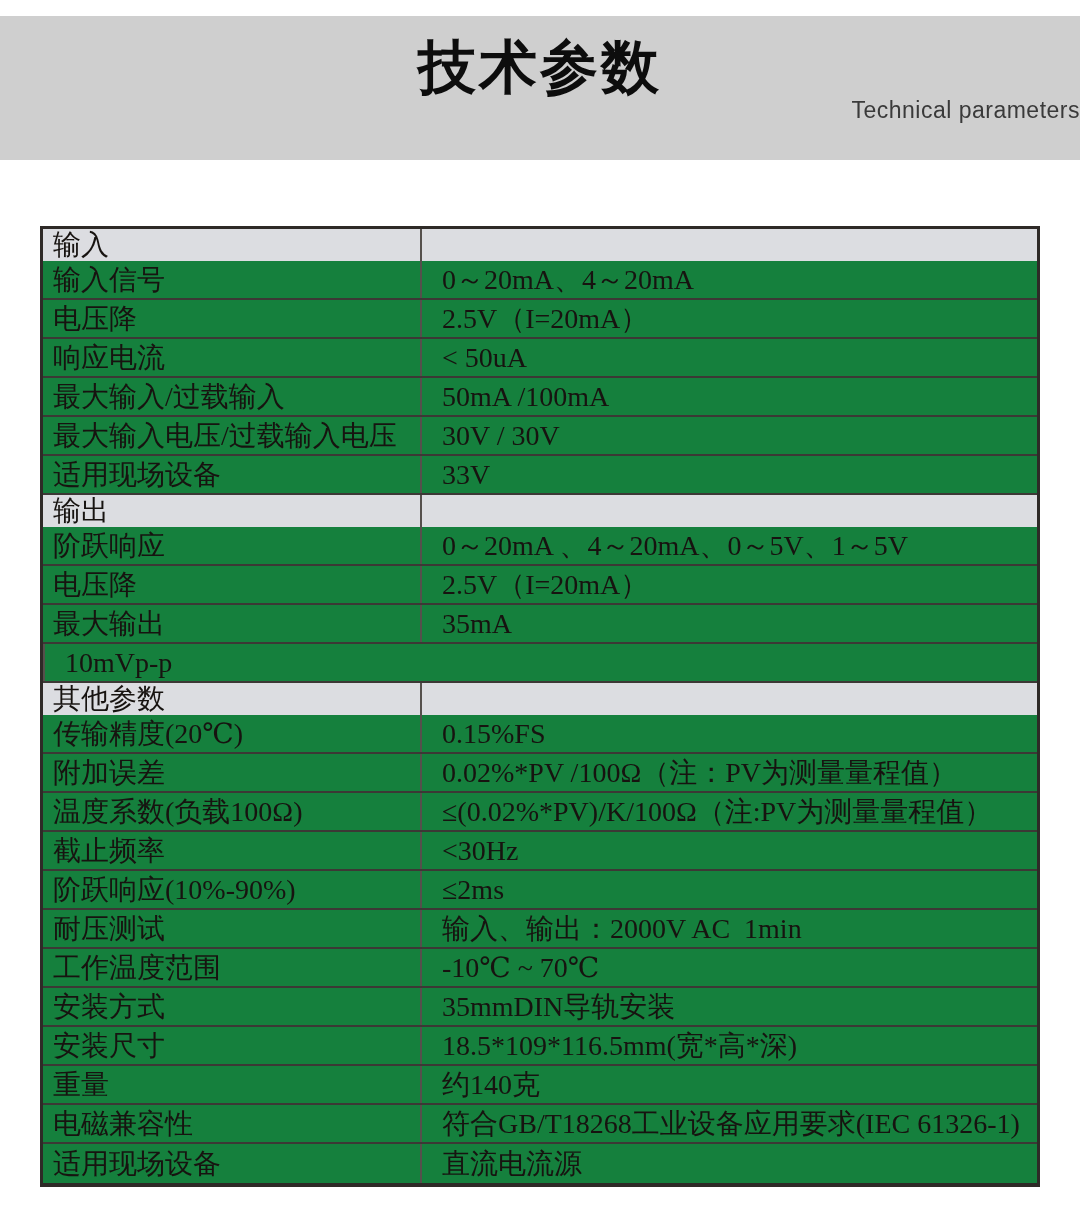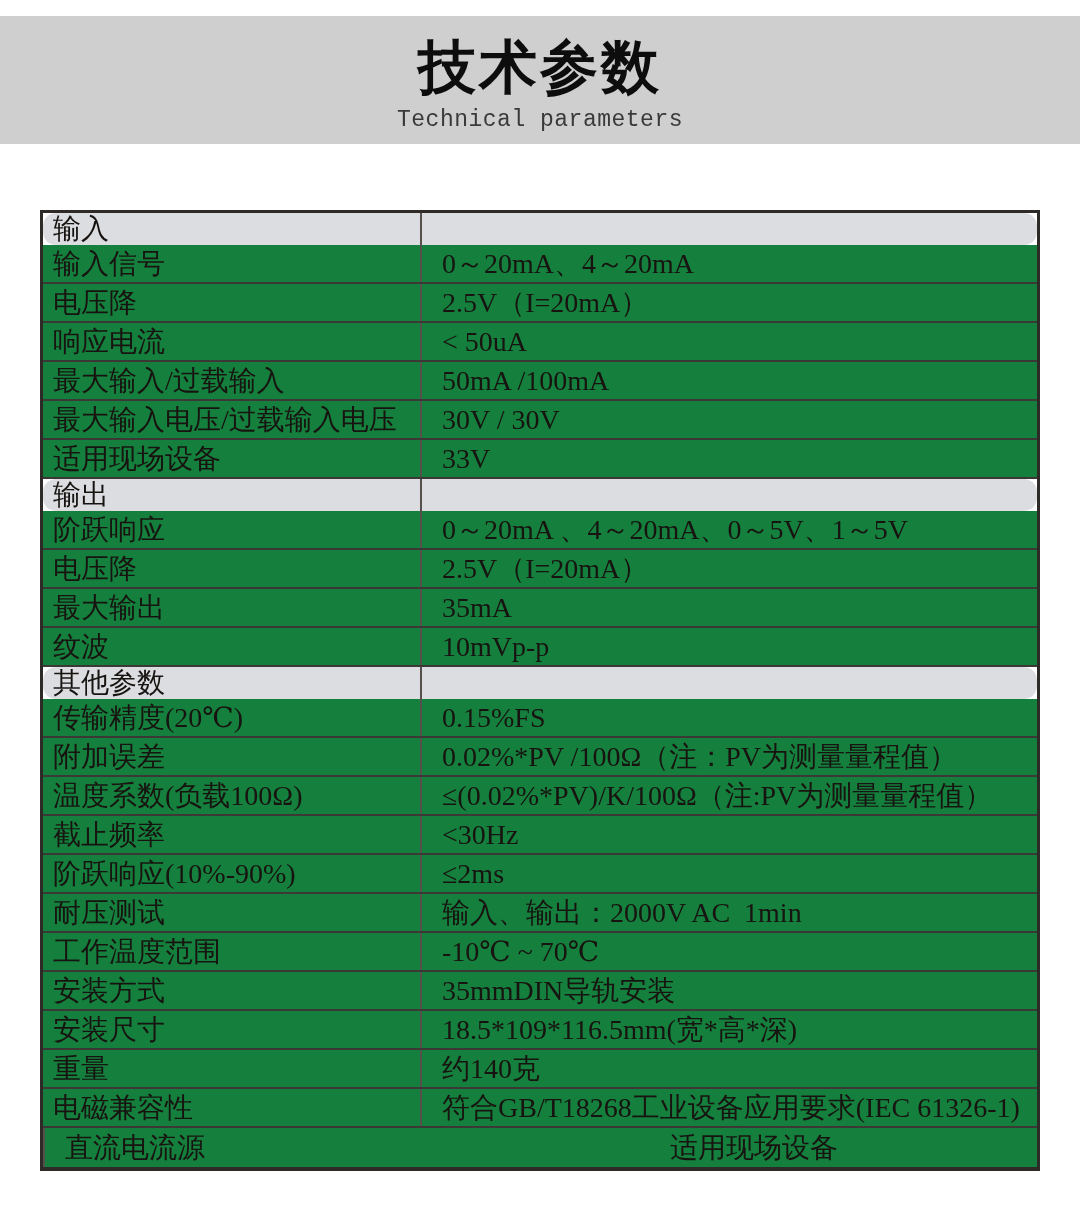--- a/index.html
+++ b/index.html
@@ -14,61 +14,61 @@
   * { margin: 0; padding: 0; box-sizing: border-box; }
   html, body {
     width: 1080px; height: 1206px;
     background: #ffffff;
     font-family: "Liberation Serif", "DejaVu Serif", serif;
     color: var(--text);
     overflow: hidden;
   }
   .top-margin { height: 16px; background: #ffffff; }
   .title-band {
-    height: 128px;
+    height: 144px;
     background: var(--band-bg);
     text-align: center;
     overflow: hidden;
   }
   .page-title {
     font-family: "Liberation Sans", "DejaVu Sans", sans-serif;
     font-weight: 700;
     font-size: 58px;
     line-height: 1.0;
     letter-spacing: 3px;
     color: #0d0d0d;
     padding-top: 22px;
   }
   .page-subtitle {
-    font-family: Liberation Mono, monospace;
+    font-family: Liberation Sans, sans-serif;
     font-size: 23px;
     color: var(--subtitle);
     letter-spacing: 0.5px;
-    margin-top: 11px;
+    margin-top: 1px;
+    text-align: right;
   }
   .ptable {
     margin: 66px 0 0 40px;
     width: 1000px;
     border: 3px solid var(--border);
     border-bottom-width: 4px;
     background: #ffffff;
   }
   .trow {
     display: flex;
     height: 39px;
     align-items: center;
     border-bottom: 2px solid var(--row-line);
     background: #15803d;
     overflow: hidden;
   }
   .trow.section {
     height: 32px;
     border-bottom: none;
     background: var(--section-bg);
-    border-radius: 13px;
   }
   .trow:last-child { border-bottom: none; }
   .cell { height: 100%; display: flex; align-items: center; overflow: hidden; }
   .cell.label {
     flex: 0 0 377px;
     padding-left: 10px;
     font-size: 28px;
     white-space: pre;
   }
   .cell.value {
@@ -128,21 +128,20 @@
     </div>
     <div class="trow">
       <div class="cell label">电压降</div>
       <div class="cell value">2.5V（I=20mA）</div>
     </div>
     <div class="trow">
       <div class="cell label">最大输出</div>
       <div class="cell value">35mA</div>
     </div>
     <div class="trow">
-      <div class="cell label">纹波</div>
       <div class="cell value">10mVp-p</div>
     </div>
     <div class="trow section">
       <div class="cell label">其他参数</div>
       <div class="cell value"></div>
     </div>
     <div class="trow">
       <div class="cell label">传输精度(20℃)</div>
       <div class="cell value">0.15%FS</div>
     </div>
@@ -180,16 +179,16 @@
     </div>
     <div class="trow">
       <div class="cell label">重量</div>
       <div class="cell value">约140克</div>
     </div>
     <div class="trow">
       <div class="cell label">电磁兼容性</div>
       <div class="cell value">符合GB/T18268工业设备应用要求(IEC 61326-1)</div>
     </div>
     <div class="trow">
+      <div class="cell label">适用现场设备</div>
       <div class="cell value">直流电流源</div>
-      <div class="cell label">适用现场设备</div>
     </div>
   </div>
 
 </body></html>

